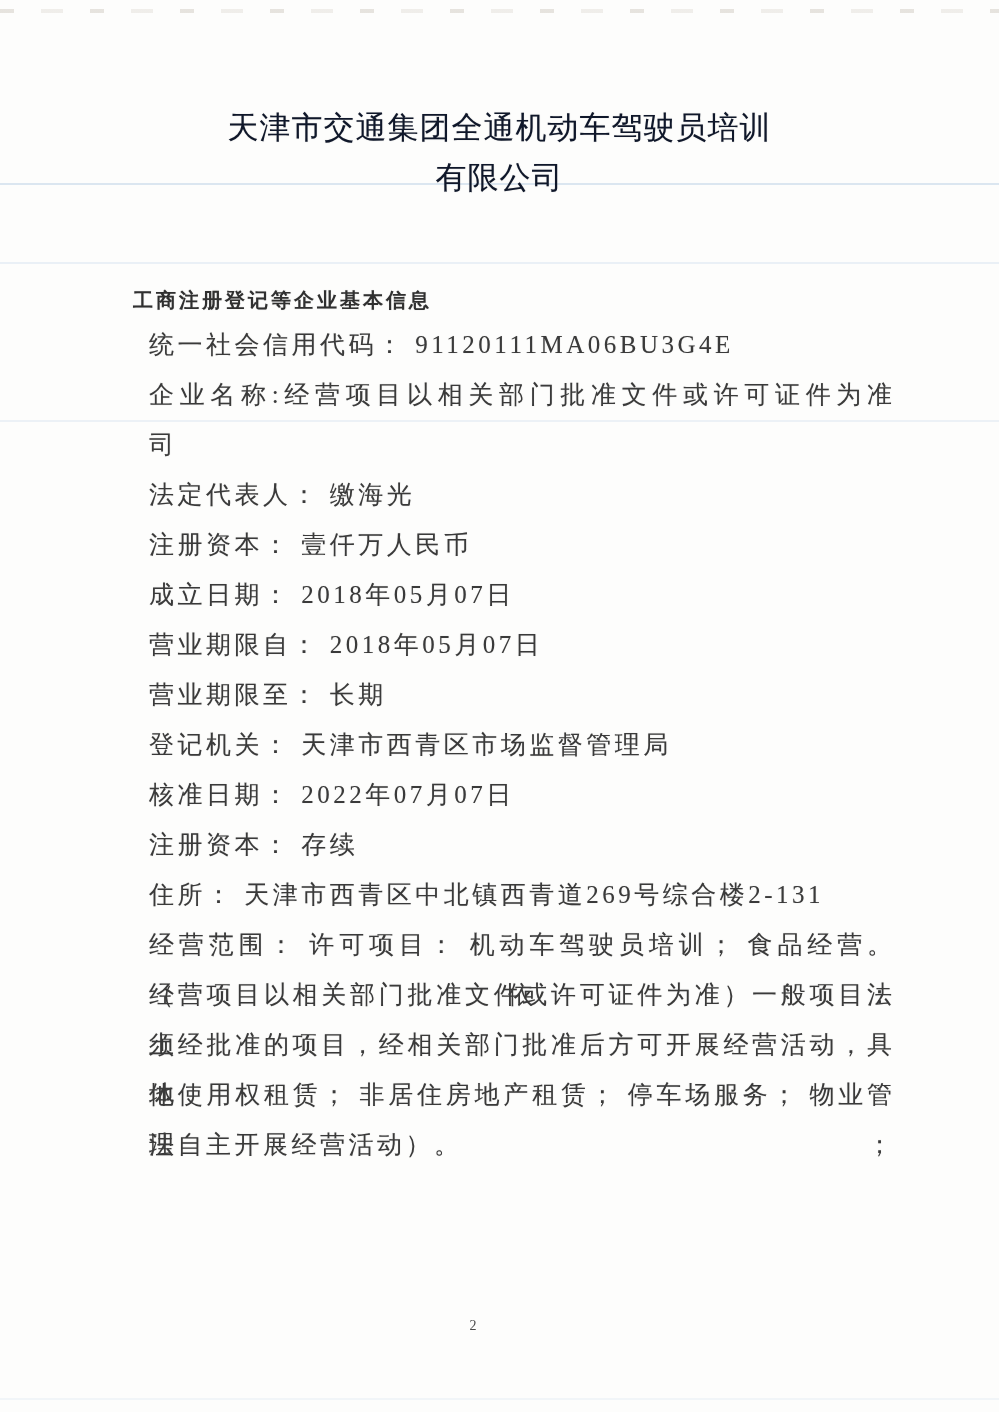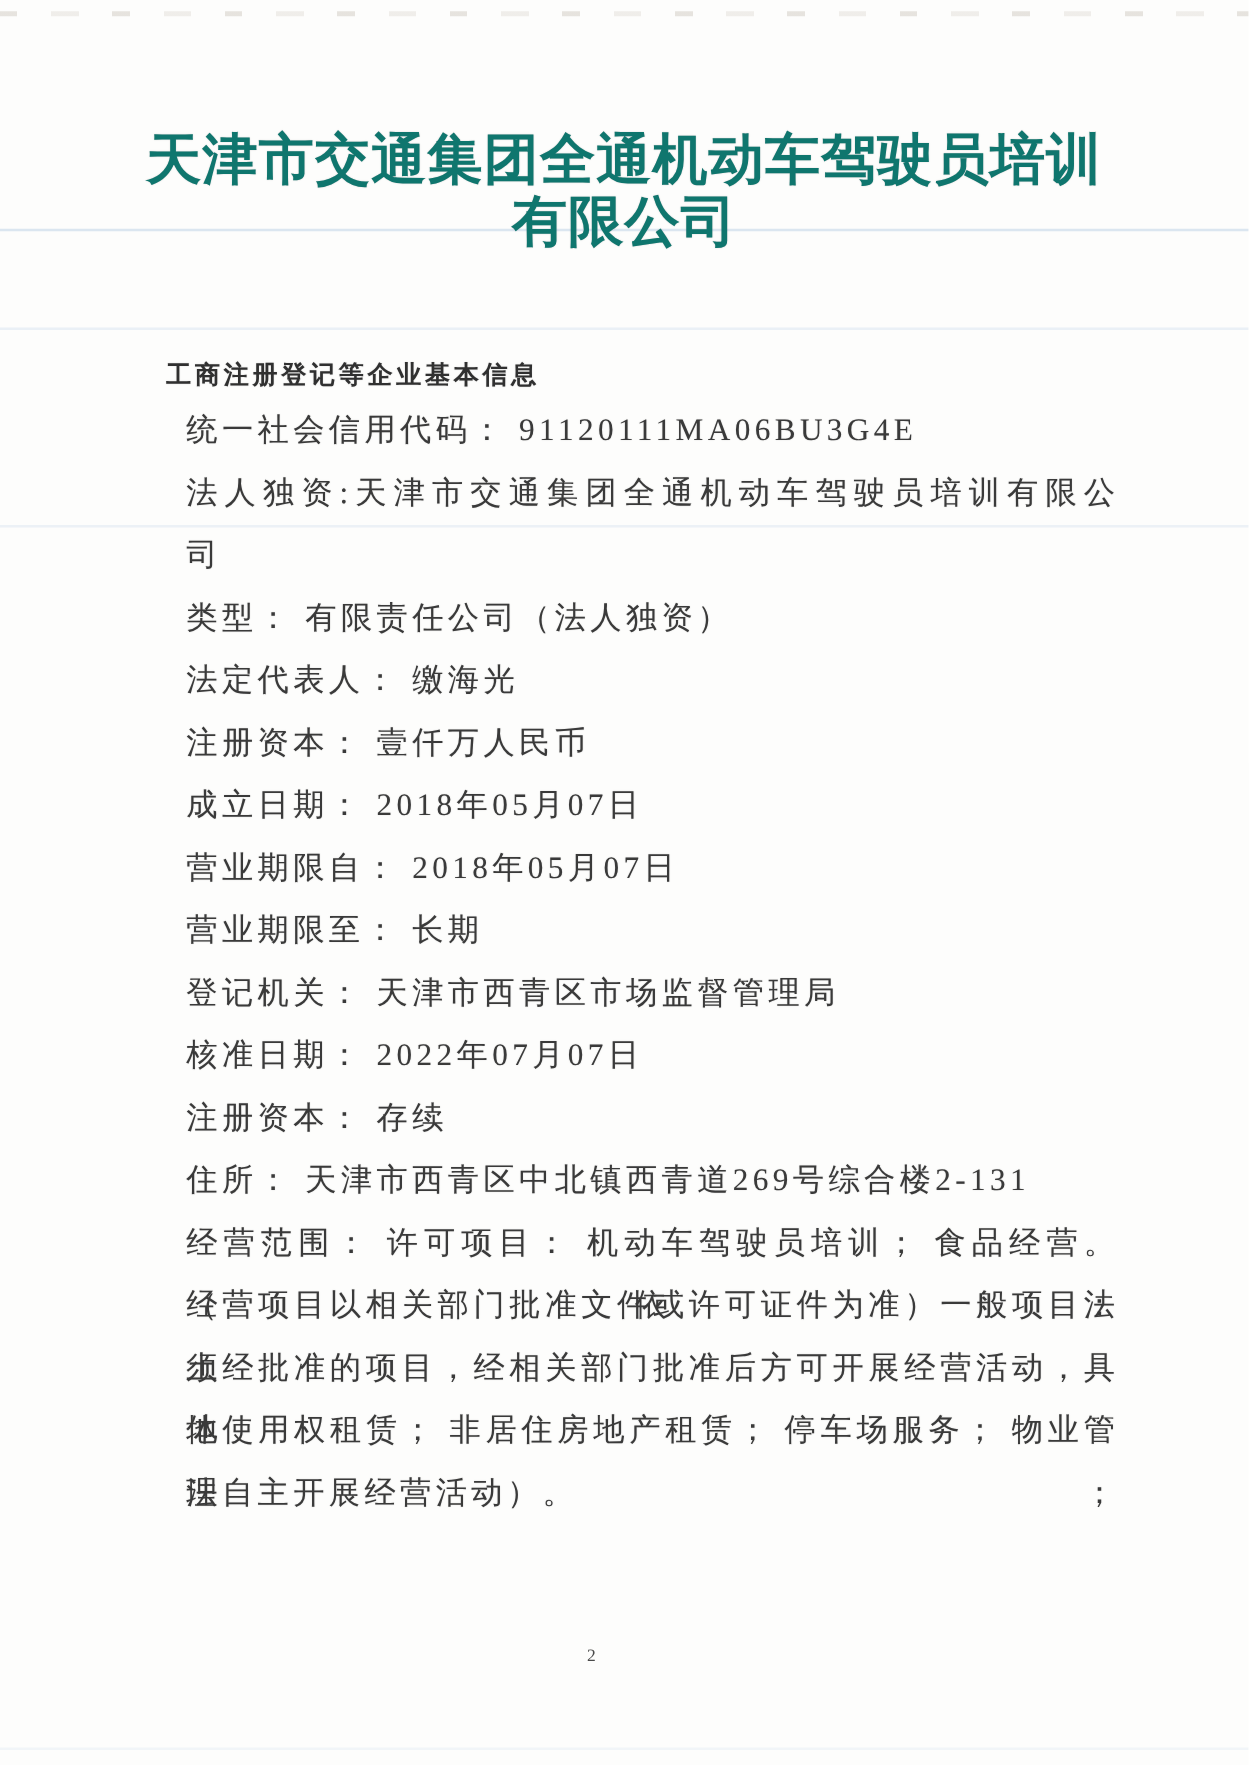--- a/index.html
+++ b/index.html
@@ -46,25 +46,25 @@
   .scan-line.s3 { top: 420px; opacity: 0.5; }
   .scan-line.s4 { top: 1398px; opacity: 0.35; }
 
   .title-block {
     position: absolute;
     top: 103px;
     left: 0;
     width: 100%;
     margin: 0;
     text-align: center;
-    font-weight: bold;
-    font-size: 44px;
+    font-weight: normal;
+    font-size: 31px;
     line-height: 50px;
     letter-spacing: 1px;
-    color: #0f766e;
+    color: #0f172a;
     text-shadow: 0 0 1px rgba(70,70,70,0.35);
   }
   .section-heading {
     position: absolute;
     top: 282px;
     left: 133px;
     margin: 0;
     font-size: 20px;
     font-weight: bold;
     line-height: 36px;
@@ -117,23 +117,22 @@
 
   <h1 class="title-block">
     <div>天津市交通集团全通机动车驾驶员培训</div>
     <div>有限公司</div>
   </h1>
 
   <h2 class="section-heading">工商注册登记等企业基本信息</h2>
 
   <div class="body-block">
     <div class="doc-line">统一社会信用代码： 91120111MA06BU3G4E</div>
-    <div class="doc-line stretch">法人独资:天津市交通集团全通机动车驾驶员培训有限公</div>
+    <div class="doc-line stretch">企业名称:经营项目以相关部门批准文件或许可证件为准</div>
     <div class="doc-line">司</div>
-    <div class="doc-line">类型： 有限责任公司（法人独资）</div>
     <div class="doc-line">法定代表人： 缴海光</div>
     <div class="doc-line">注册资本：  壹仟万人民币</div>
     <div class="doc-line">成立日期： 2018年05月07日</div>
     <div class="doc-line">营业期限自： 2018年05月07日</div>
     <div class="doc-line">营业期限至： 长期</div>
     <div class="doc-line">登记机关： 天津市西青区市场监督管理局</div>
     <div class="doc-line">核准日期： 2022年07月07日</div>
     <div class="doc-line">注册资本： 存续</div>
     <div class="doc-line">住所： 天津市西青区中北镇西青道269号综合楼2-131</div>
     <div class="doc-line stretch">经营范围： 许可项目： 机动车驾驶员培训； 食品经营。（依法</div>

